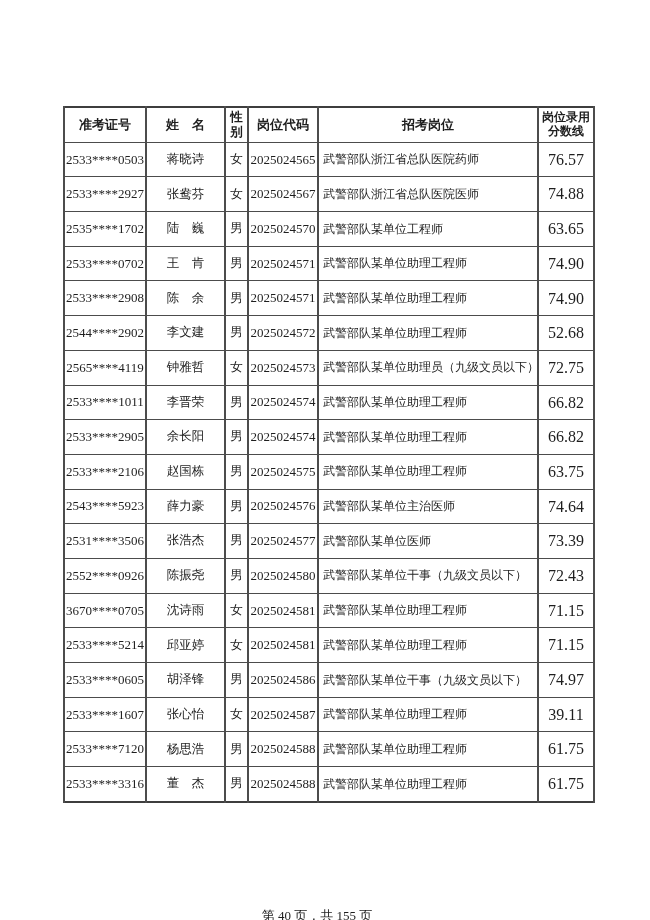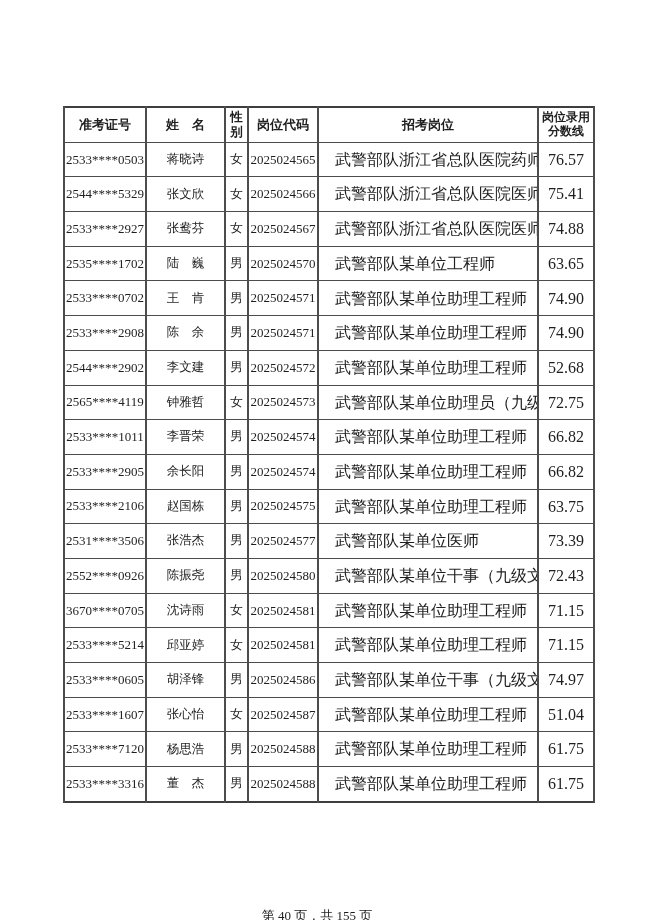--- a/index.html
+++ b/index.html
@@ -53,22 +53,22 @@
   col.c2 { width: 23px; }
   col.c3 { width: 70px; }
   col.c4 { width: 220px; }
   col.c5 { width: 56px; }
   td.c0 { font-size: 13px; border-radius: 11px; }
   td.c1 { font-size: 12.5px; }
   td.c2 { font-size: 12.5px; }
   td.c3 { font-size: 13px; }
   td.c4 {
     text-align: left;
-    padding-left: 16px;
-    font-size: 16px;
+    padding-left: 4px;
+    font-size: 12px;
     white-space: nowrap;
   }
   td.c5 { font-size: 16px; }
   th.c2 { font-size: 12.5px; line-height: 1.15; }
   th.c5 { font-size: 12px; line-height: 1.15; }
   .page-footer {
     position: absolute;
     left: 0;
     right: 0;
     top: 871px;
@@ -103,28 +103,20 @@
     <tbody>
         <tr>
           <td class="c0">2533****0503</td>
           <td class="c1">蒋晓诗</td>
           <td class="c2">女</td>
           <td class="c3">2025024565</td>
           <td class="c4">武警部队浙江省总队医院药师</td>
           <td class="c5">76.57</td>
         </tr>
         <tr>
-          <td class="c0">2544****5329</td>
-          <td class="c1">张文欣</td>
-          <td class="c2">女</td>
-          <td class="c3">2025024566</td>
-          <td class="c4">武警部队浙江省总队医院医师</td>
-          <td class="c5">75.41</td>
-        </tr>
-        <tr>
           <td class="c0">2533****2927</td>
           <td class="c1">张鸯芬</td>
           <td class="c2">女</td>
           <td class="c3">2025024567</td>
           <td class="c4">武警部队浙江省总队医院医师</td>
           <td class="c5">74.88</td>
         </tr>
         <tr>
           <td class="c0">2535****1702</td>
           <td class="c1">陆　巍</td>
@@ -183,20 +175,28 @@
         </tr>
         <tr>
           <td class="c0">2533****2106</td>
           <td class="c1">赵国栋</td>
           <td class="c2">男</td>
           <td class="c3">2025024575</td>
           <td class="c4">武警部队某单位助理工程师</td>
           <td class="c5">63.75</td>
         </tr>
         <tr>
+          <td class="c0">2543****5923</td>
+          <td class="c1">薛力豪</td>
+          <td class="c2">男</td>
+          <td class="c3">2025024576</td>
+          <td class="c4">武警部队某单位主治医师</td>
+          <td class="c5">74.64</td>
+        </tr>
+        <tr>
           <td class="c0">2531****3506</td>
           <td class="c1">张浩杰</td>
           <td class="c2">男</td>
           <td class="c3">2025024577</td>
           <td class="c4">武警部队某单位医师</td>
           <td class="c5">73.39</td>
         </tr>
         <tr>
           <td class="c0">2552****0926</td>
           <td class="c1">陈振尧</td>
@@ -228,21 +228,21 @@
           <td class="c3">2025024586</td>
           <td class="c4">武警部队某单位干事（九级文员以下）</td>
           <td class="c5">74.97</td>
         </tr>
         <tr>
           <td class="c0">2533****1607</td>
           <td class="c1">张心怡</td>
           <td class="c2">女</td>
           <td class="c3">2025024587</td>
           <td class="c4">武警部队某单位助理工程师</td>
-          <td class="c5">51.04</td>
+          <td class="c5">39.11</td>
         </tr>
         <tr>
           <td class="c0">2533****7120</td>
           <td class="c1">杨思浩</td>
           <td class="c2">男</td>
           <td class="c3">2025024588</td>
           <td class="c4">武警部队某单位助理工程师</td>
           <td class="c5">61.75</td>
         </tr>
         <tr>

